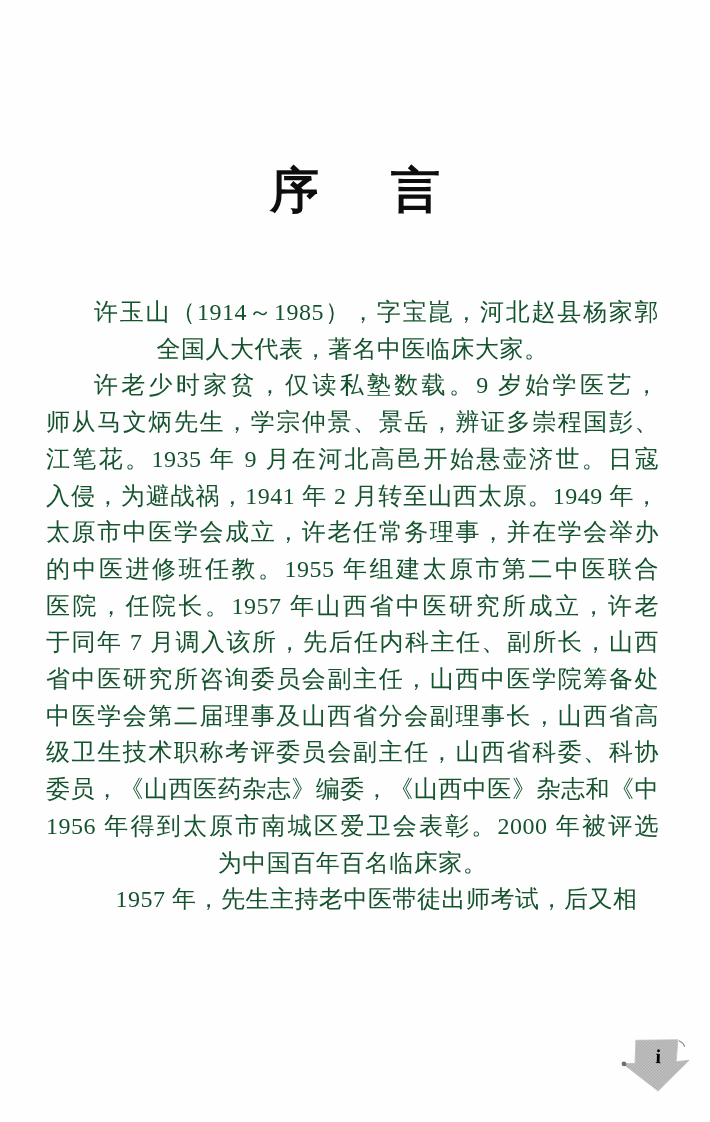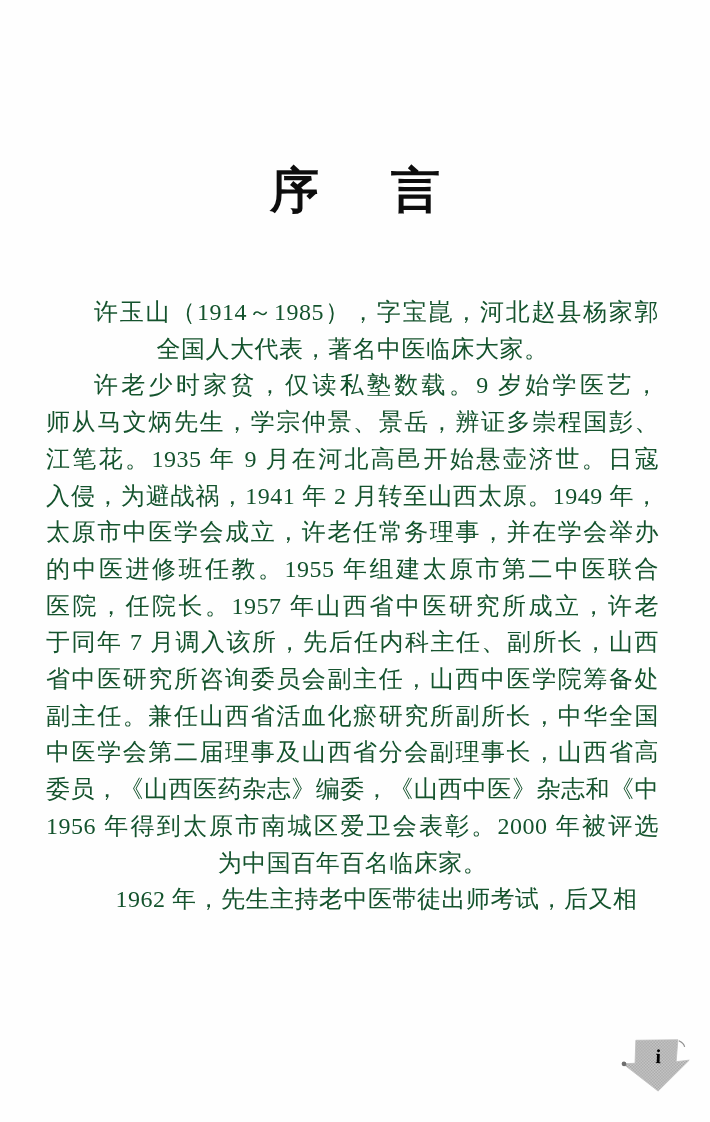--- a/index.html
+++ b/index.html
@@ -82,26 +82,26 @@
       <div class="line">全国人大代表，著名中医临床大家。</div>
       <div class="line indent fill">许老少时家贫，仅读私塾数载。9 岁始学医艺，</div>
       <div class="line fill">师从马文炳先生，学宗仲景、景岳，辨证多崇程国彭、</div>
       <div class="line fill">江笔花。1935 年 9 月在河北高邑开始悬壶济世。日寇</div>
       <div class="line fill">入侵，为避战祸，1941 年 2 月转至山西太原。1949 年，</div>
       <div class="line fill">太原市中医学会成立，许老任常务理事，并在学会举办</div>
       <div class="line fill">的中医进修班任教。1955 年组建太原市第二中医联合</div>
       <div class="line fill">医院，任院长。1957 年山西省中医研究所成立，许老</div>
       <div class="line fill">于同年 7 月调入该所，先后任内科主任、副所长，山西</div>
       <div class="line fill">省中医研究所咨询委员会副主任，山西中医学院筹备处</div>
-      <div class="line fill">副主任。兼任山西省活血化瘀研究所副所长，中华全国</div>
       <div class="line fill">中医学会第二届理事及山西省分会副理事长，山西省高</div>
+      <div class="line fill">级卫生技术职称考评委员会副主任，山西省科委、科协</div>
       <div class="line fill">委员，《山西医药杂志》编委，《山西中医》杂志和《中</div>
       <div class="line fill">1956 年得到太原市南城区爱卫会表彰。2000 年被评选</div>
       <div class="line">为中国百年百名临床家。</div>
-      <div class="line indent">1962 年，先生主持老中医带徒出师考试，后又相</div>
+      <div class="line indent">1957 年，先生主持老中医带徒出师考试，后又相</div>
     </div>
 
   <div class="footer-mark">
     <svg viewBox="0 0 70 56" xmlns="http://www.w3.org/2000/svg">
       <defs>
         <pattern id="halftone" width="3" height="3" patternUnits="userSpaceOnUse">
           <rect width="3" height="3" fill="#cdcdcd"></rect>
           <rect width="1.5" height="1.5" fill="#a3a3a3"></rect>
           <rect x="1.5" y="1.5" width="1.5" height="1.5" fill="#a3a3a3"></rect>
         </pattern>

